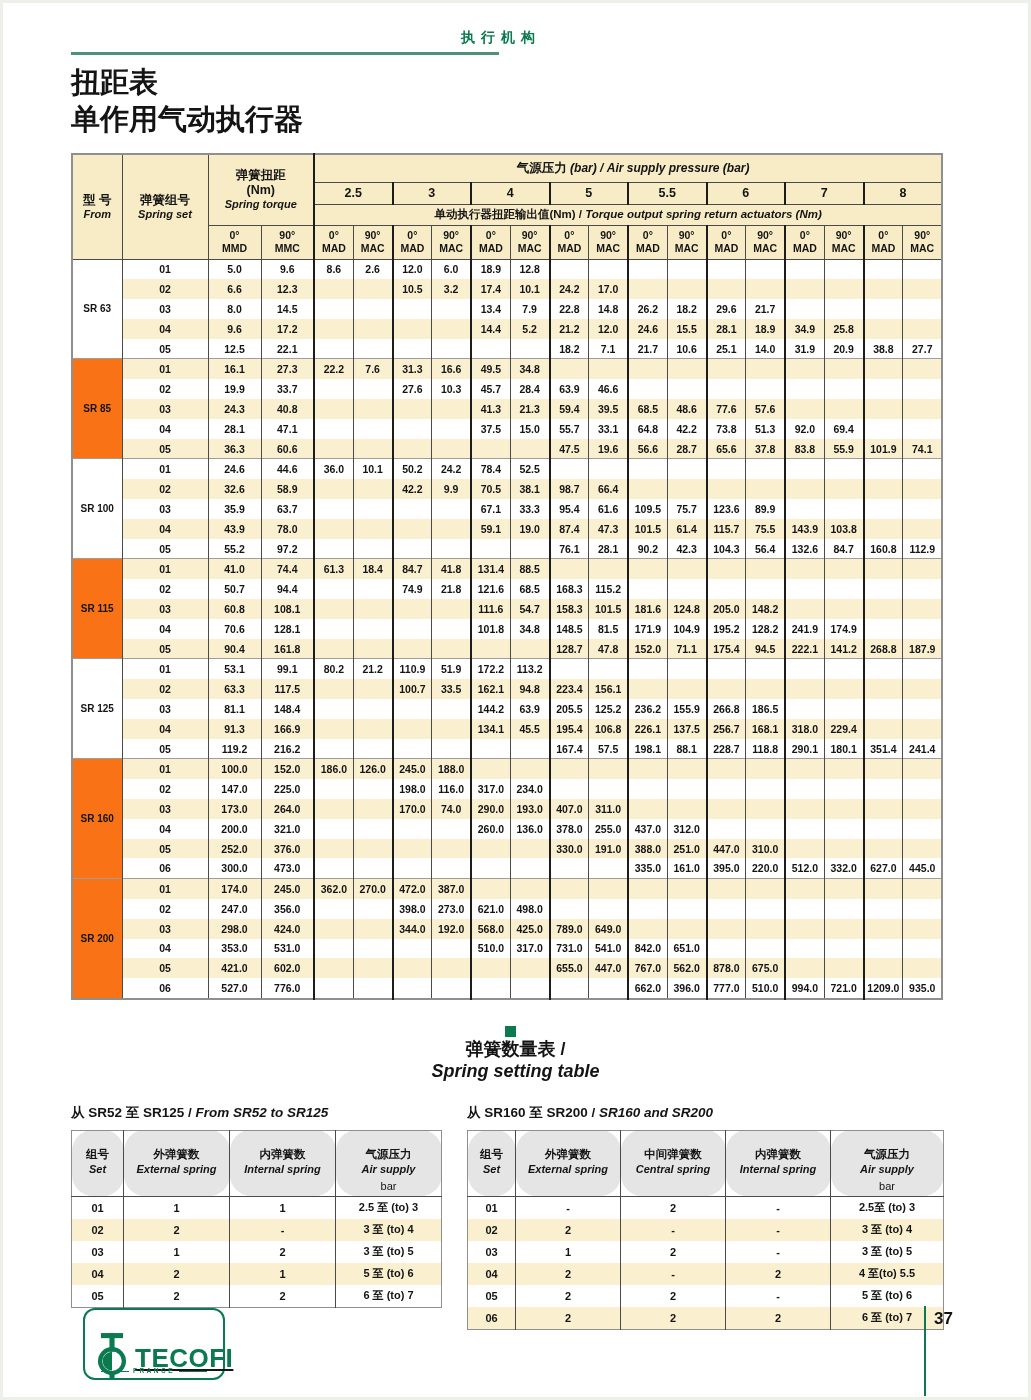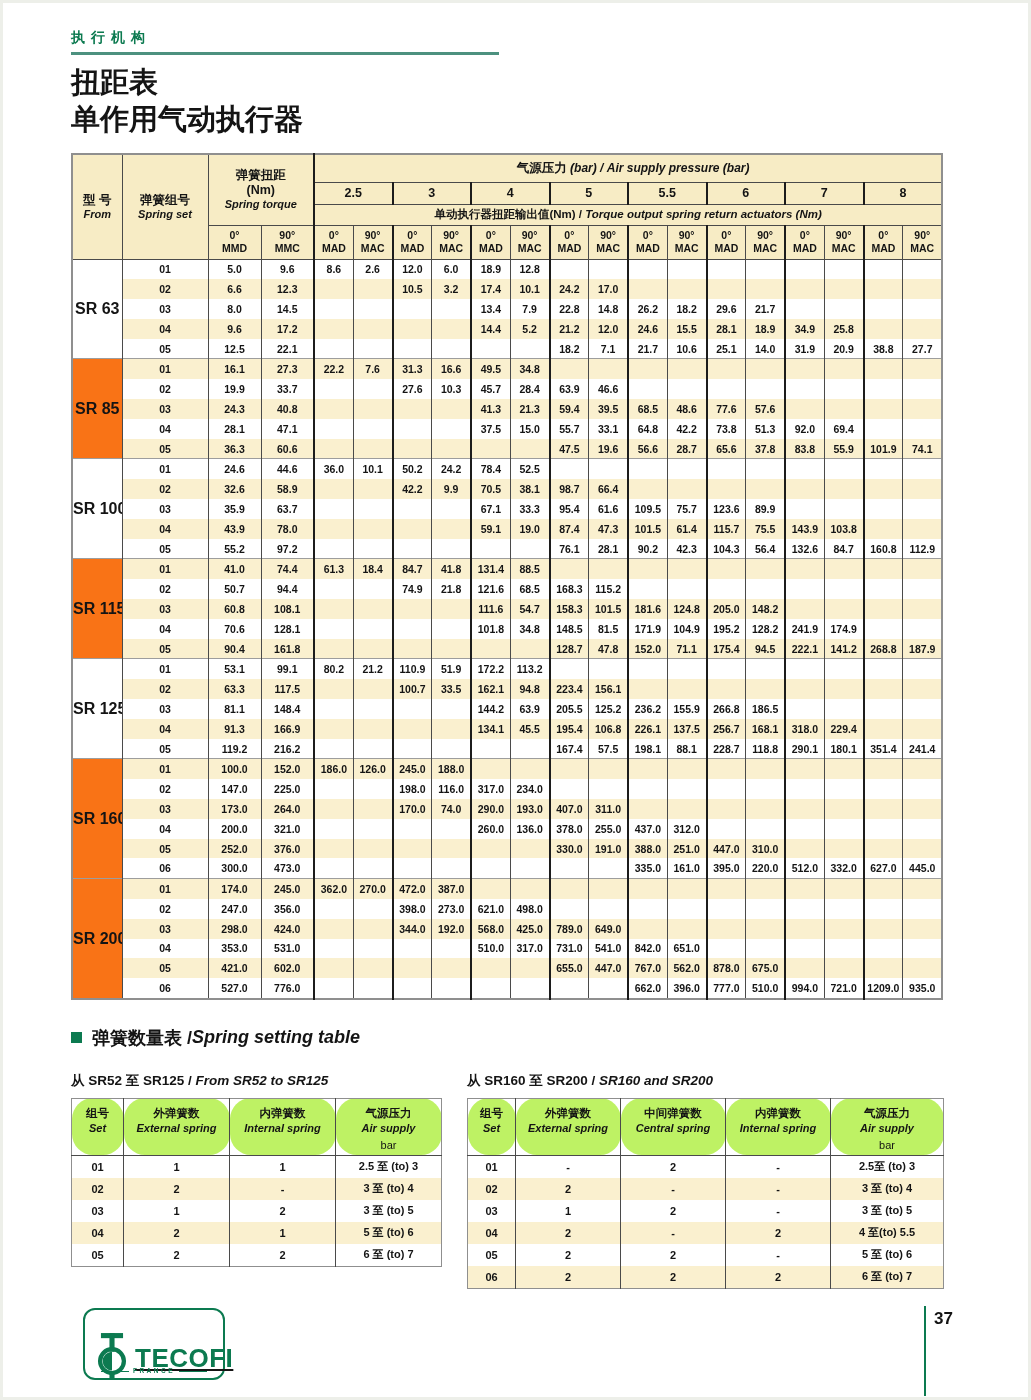--- a/index.html
+++ b/index.html
@@ -3,21 +3,21 @@
 <meta charset="utf-8">
 <style>
   html,body{margin:0;padding:0;background:#fff;}
   body{width:1031px;height:1400px;font-family:"Liberation Sans",sans-serif;color:#141414;position:relative;overflow:hidden;}
   .page{position:absolute;inset:0;border:3px solid #edefe9;box-sizing:border-box;}
 
   
   .hdr{display:flex;margin:26px 68px 0 68px;}
   .hdr-left{width:470px;}
   .hdr-right{width:400px;}
-  .eyebrow{font-size:14px;font-weight:bold;color:#0c7a50;}
+  .eyebrow{font-size:14px;font-weight:bold;color:#0c7a50;text-align:right;}
   .eyebrow.zh{letter-spacing:6px;}
   .eyebrow.en{font-style:italic;letter-spacing:1px;}
   .greenrule{height:2.5px;background:#4d917f;margin-top:5px;}
   .hdr-left .greenrule{width:428px;}
   .hdr-right .greenrule{width:400px;}
   .title-zh{font-size:29px;font-weight:bold;line-height:37px;margin-top:9px;}
   .title-en{font-size:28px;font-weight:bold;font-style:italic;line-height:36px;margin-top:9px;}
 
   
   table.torque{border-collapse:collapse;table-layout:fixed;width:870px;margin:15px 0 0 68px;border:2px solid #8f8f8f;}
@@ -26,37 +26,37 @@
   .torque thead .zh{font-size:12.5px;line-height:15px;}
   .torque thead .en{font-size:11px;font-style:italic;line-height:13px;}
   .torque th.air{height:27px;font-size:12px;padding-left:10px;}
   .torque th.air .iz{font-size:12.5px;}
   .torque th.air .ie{font-style:italic;font-size:12px;}
   .torque th.press{height:21px;font-size:12.5px;}
   .torque th.outp{height:20px;font-size:11.5px;}
   .torque th.outp .ie{font-style:italic;}
   .torque th.deg{height:33px;font-size:10.5px;line-height:13px;}
   .torque td{font-size:10.5px;height:19.8px;}
-  .torque td.model-cell{background:#fff;font-size:16px;margin-top:29px;}
+  .torque td.model-cell{background:#fff;font-size:10px;margin-top:29px;}
   .torque tr.alt td{background:#faf0cf;}
   .torque tr.alt td.model-cell{background:#f97316;}
   .torque tr.gstart td{border-top:1.5px solid #9d9d9d;}
   .torque .sep{border-right-width:2px;border-right-color:#1c1c1c;}
 
   
-  .section-title{margin:26px 68px 0 68px;font-size:18px;font-weight:bold;display:flex;align-items:center;}
+  .section-title{margin:26px 68px 0 68px;font-size:18px;font-weight:bold;display:flex;align-items:center;flex-direction:column;}
   .section-title .sq{width:11px;height:11px;background:#0c7a50;margin-right:10px;display:inline-block;}
   .section-title .ie{font-style:italic;}
   .spring-wrap{display:flex;margin:22px 68px 0 68px;gap:25px;align-items:flex-start;}
   .spring-block .sub-title{font-size:13.5px;font-weight:bold;margin-bottom:8px;}
   .spring-block .sub-title .ie{font-style:italic;}
   table.spring{border-collapse:collapse;table-layout:fixed;border:1.5px solid #8f8f8f;}
   .spring th,.spring td{border-right:1px solid #4a4a4a;text-align:center;font-weight:bold;padding:0;}
   .spring th:last-child,.spring td:last-child{border-right:none;}
-  .spring thead th{background:#bef264;border-bottom:1px solid #4a4a4a;padding:7px 0 3px 0;vertical-align:top;border-radius:21px;}
+  .spring thead th{background:#e5e5e5;border-bottom:1px solid #4a4a4a;padding:16px 0 3px 0;vertical-align:top;border-radius:21px;}
   .spring thead .zh{font-size:11.5px;line-height:15px;}
   .spring thead .en{font-size:11px;font-style:italic;line-height:14px;}
   .spring thead .bar{font-size:11px;font-weight:normal;line-height:14px;margin-top:3px;}
   .spring td{font-size:11px;height:22px;}
   .spring tr.alt td{background:#faf0cf;}
 
   
   .logo{position:absolute;left:80px;top:1305px;width:142px;height:72px;border:2px solid #0c7a50;border-radius:12px;box-sizing:border-box;}
   .logo-inner{position:absolute;left:10px;top:21px;display:flex;align-items:center;text-decoration:underline;}
   .logo-brand{color:#0c7a50;font-size:26px;font-weight:bold;letter-spacing:0.5px;margin-left:6px;margin-top:4px;}

